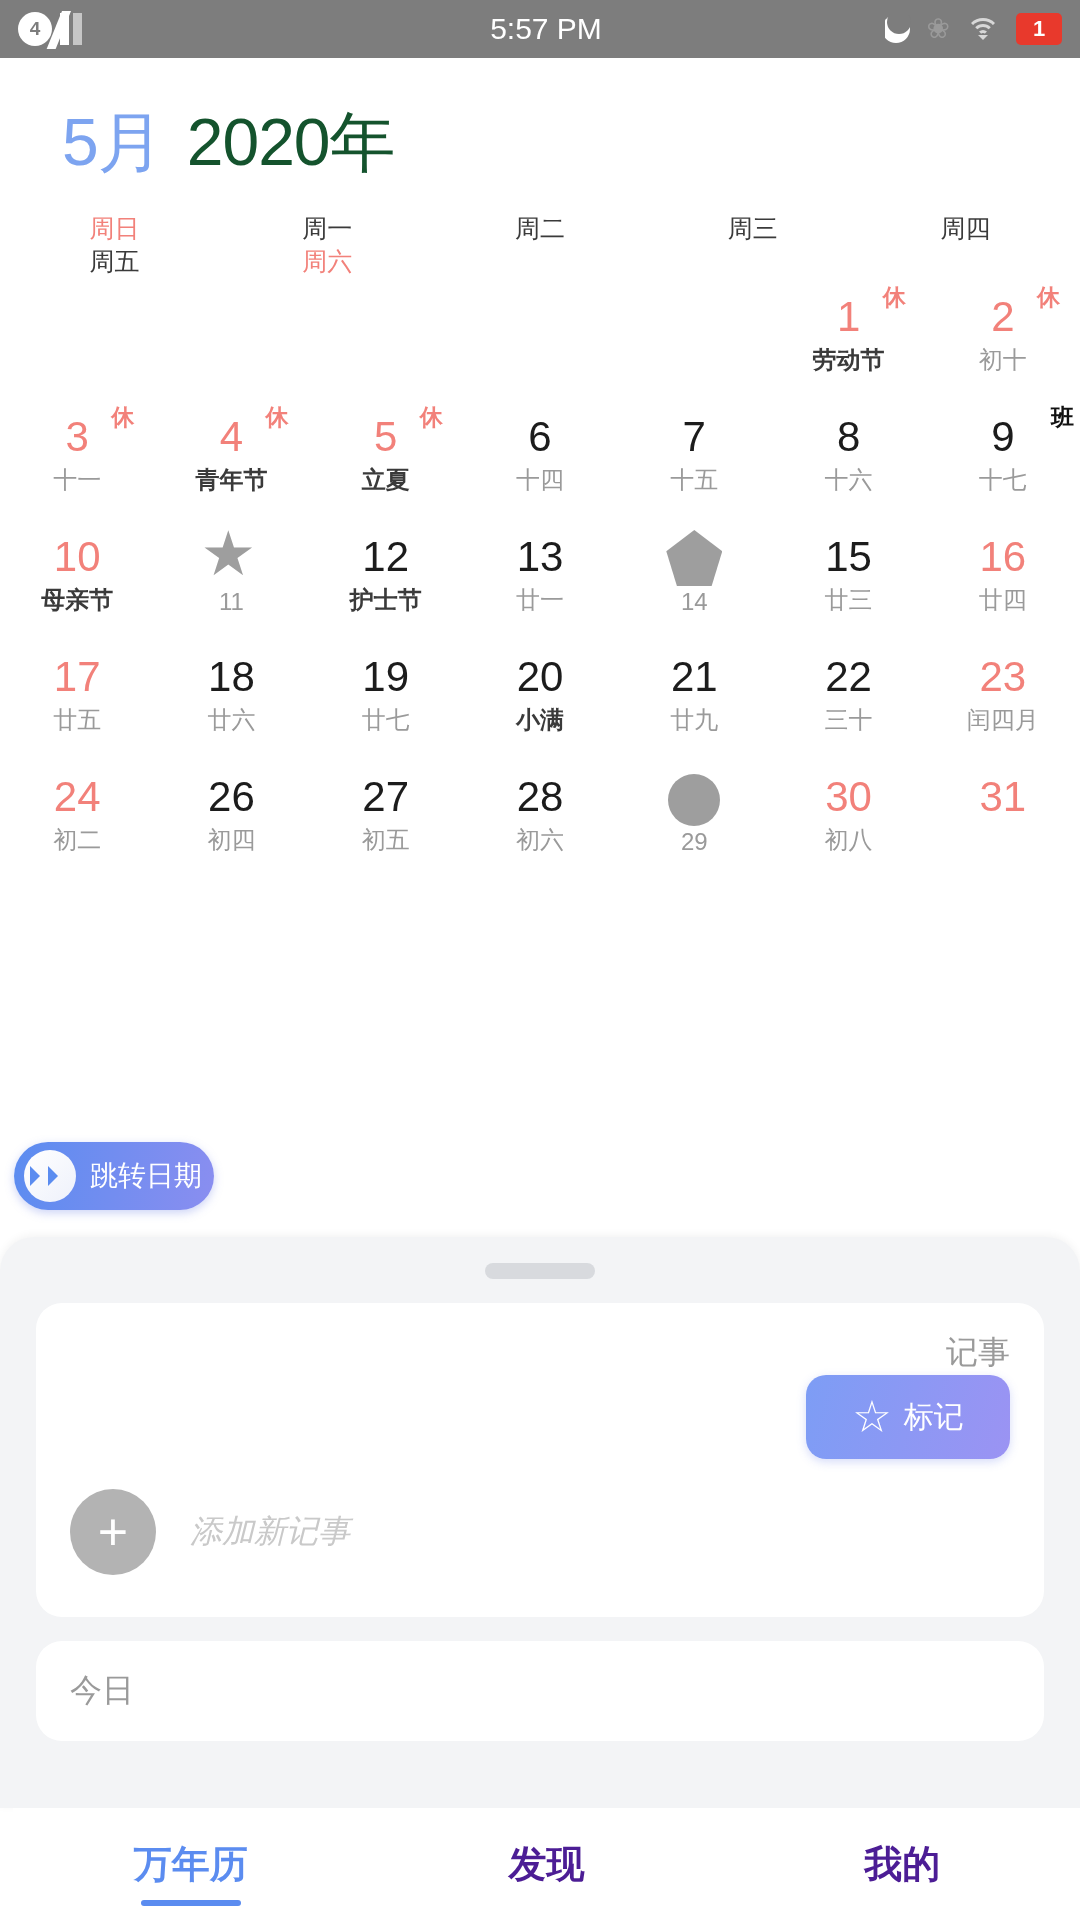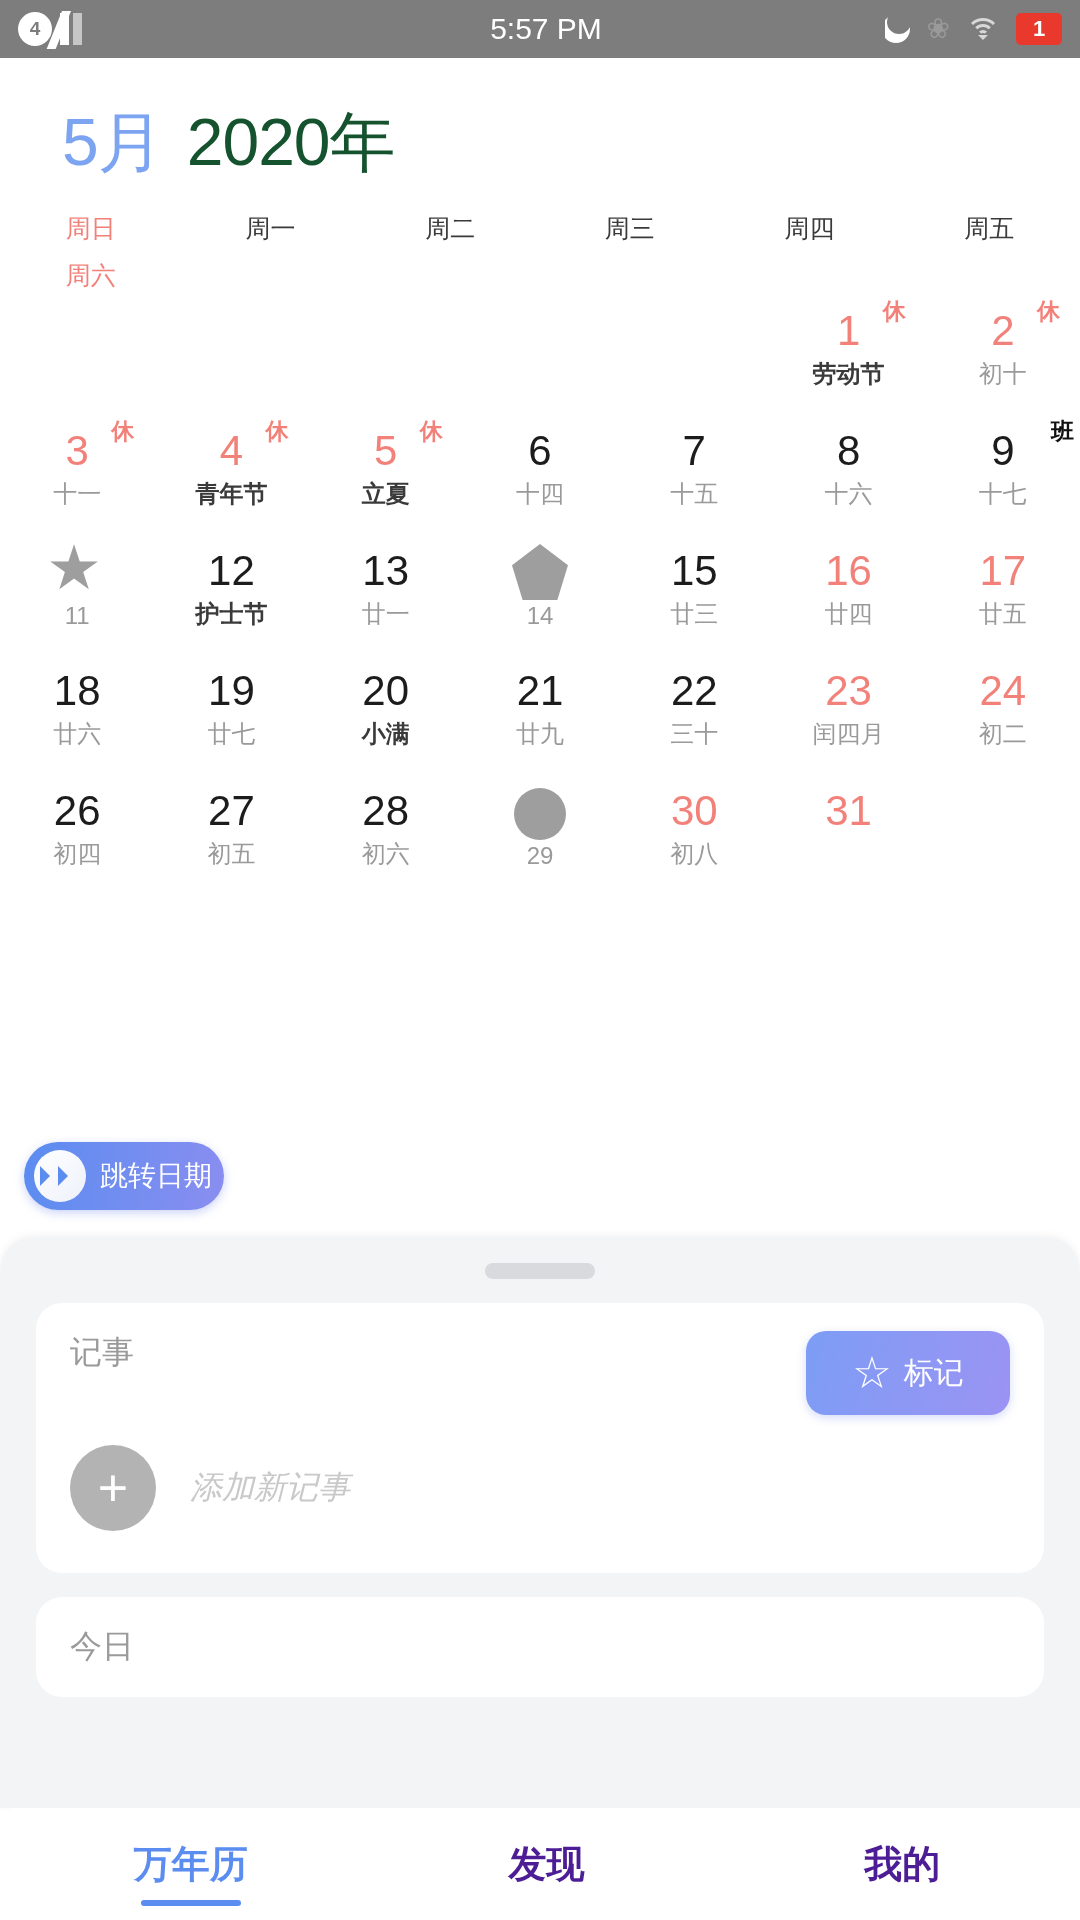--- a/index.html
+++ b/index.html
@@ -70,21 +70,21 @@
     min-width:46px;height:32px;display:flex;align-items:center;
     justify-content:center;font-size:22px;font-weight:bold;padding:0 8px;
   }
 
   
   .cal-header { padding:40px 16px 8px 62px; display:flex; align-items:baseline; }
   .hdr-month { font-size:66px; color:#7da4f0; font-weight:400; letter-spacing:-1px; }
   .hdr-year  { font-size:66px; color:#14532d; font-weight:400; margin-left:24px; letter-spacing:-1px;}
 
   
-  .weekdays { display:grid; grid-template-columns:repeat(6,1fr); padding:16px 8px 4px;gap:14px; }
+  .weekdays { display:grid; grid-template-columns:repeat(5,1fr); padding:16px 8px 4px; }
   .wd { text-align:center; font-size:25px; color:#3a3a3a; }
   .wd.weekend { color:#f2817a; }
 
   
   .cal-grid { display:grid; grid-template-columns:repeat(7,1fr); }
   .cell {
     height:120px; position:relative;
     display:flex; flex-direction:column; align-items:center; justify-content:flex-start;
     padding-top:10px;
   }
@@ -113,21 +113,21 @@
     width:62px;height:60px;color:#9e9e9e;font-size:62px;line-height:52px;
   }
   .shape-pent { width:56px;height:56px;background:#9e9e9e;
     clip-path:polygon(50% 0%,100% 38%,81% 100%,19% 100%,0% 38%); }
   .shape-circ { width:52px;height:52px;border-radius:50%;background:#9e9e9e;margin-top:4px;}
   .shape-wrap { height:52px; display:flex;align-items:center;justify-content:center;
                 position:relative;z-index:2;}
 
   
   .jump-btn {
-    position:absolute; left:24px; top:1142px;
+    position:absolute; left:14px; top:1142px;
     width:200px; height:68px; border-radius:34px;
     background:linear-gradient(100deg,#5b8cf0 0%,#8a8ef0 100%);
     display:flex; align-items:center; padding-left:10px; gap:14px;
     box-shadow:0 3px 10px rgba(110,130,230,.35);
   }
   .jump-ico {
     width:52px;height:52px;border-radius:50%;
     background:linear-gradient(135deg,#ffffff,#eef1fb);
     display:flex;align-items:center;justify-content:center;
   }
@@ -146,21 +146,21 @@
     overflow:hidden;
   }
   .sheet-handle {
     width:110px;height:16px;border-radius:8px;background:#d8dade;
     margin:26px auto 0;
   }
   .card {
     background:#ffffff; border-radius:26px; margin:24px 36px 0;
     padding:28px 34px;
   }
-  .card-head { display:flex; align-items:flex-start; }
+  .card-head { display:flex; align-items:flex-end;flex-direction:column; }
   .card-title { font-size:32px; color:#9a9a9a; }
   .mark-btn {
     margin-left:auto; width:204px;height:84px;border-radius:20px;
     background:linear-gradient(105deg,#7d9df5 0%,#9b93f3 100%);
     display:flex;align-items:center;justify-content:center;gap:12px;
     box-shadow:0 3px 10px rgba(120,140,235,.3);
   }
   .mark-star { font-size:44px;color:#ffffff;line-height:1; }
   .mark-label { font-size:30px;color:#ffffff; }
   .add-row { display:flex; align-items:center; gap:34px; margin-top:30px; padding-bottom:14px;}
@@ -268,20 +268,24 @@
     <div class="cell">
       <div class="daynum">8</div>
       <div class="lunar">十六</div>
     </div>
     <div class="cell">
       <span class="badge work">班</span>
       <div class="daynum">9</div>
       <div class="lunar">十七</div>
     </div>
     <div class="cell">
+      <div class="daynum red">10</div>
+      <div class="lunar fest">母亲节</div>
+    </div>
+    <div class="cell">
       <div class="shape-wrap">
         <div class="shape-star">★</div>
       </div>
       <div class="lunar">11</div>
     </div>
     <div class="cell">
       <div class="daynum">12</div>
       <div class="lunar fest">护士节</div>
     </div>
     <div class="cell">

